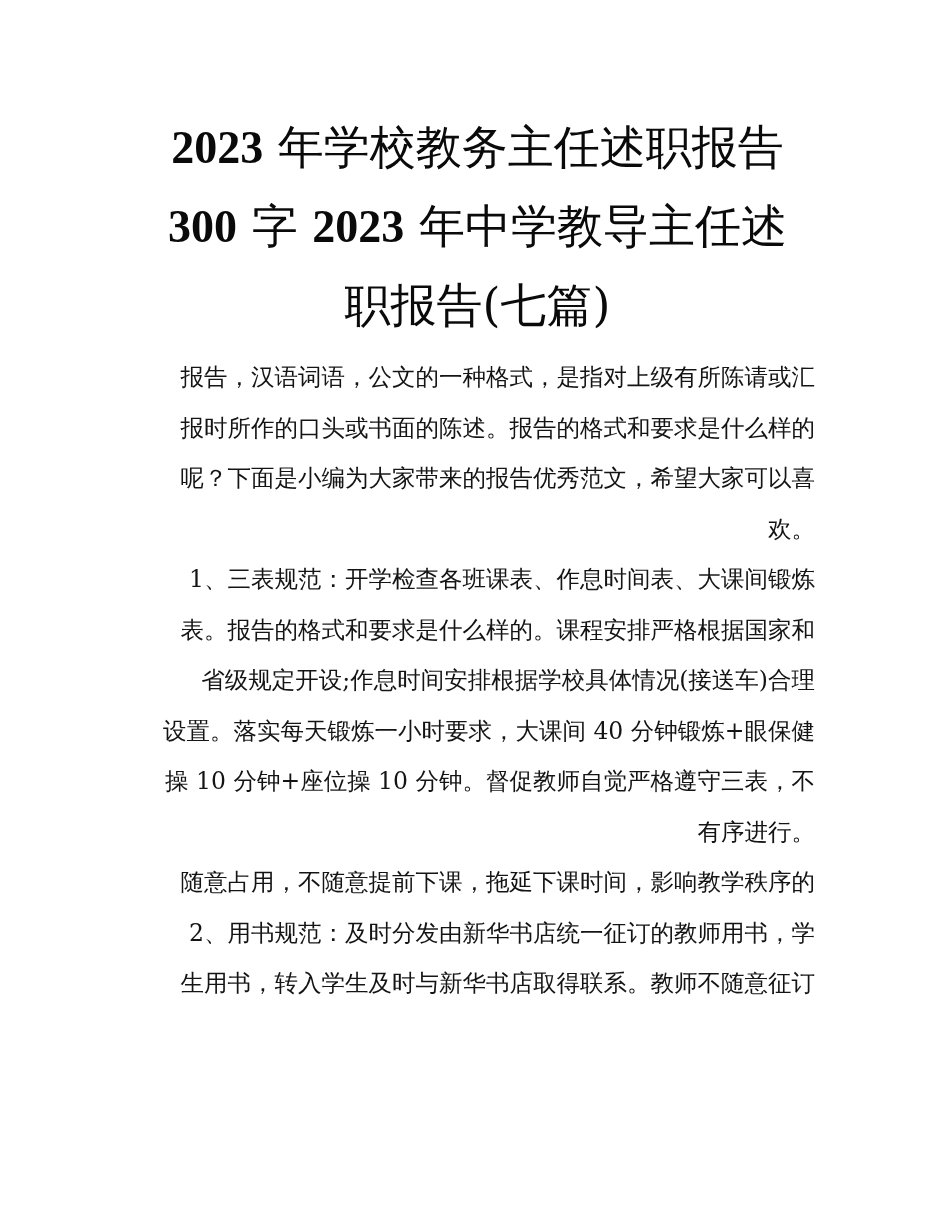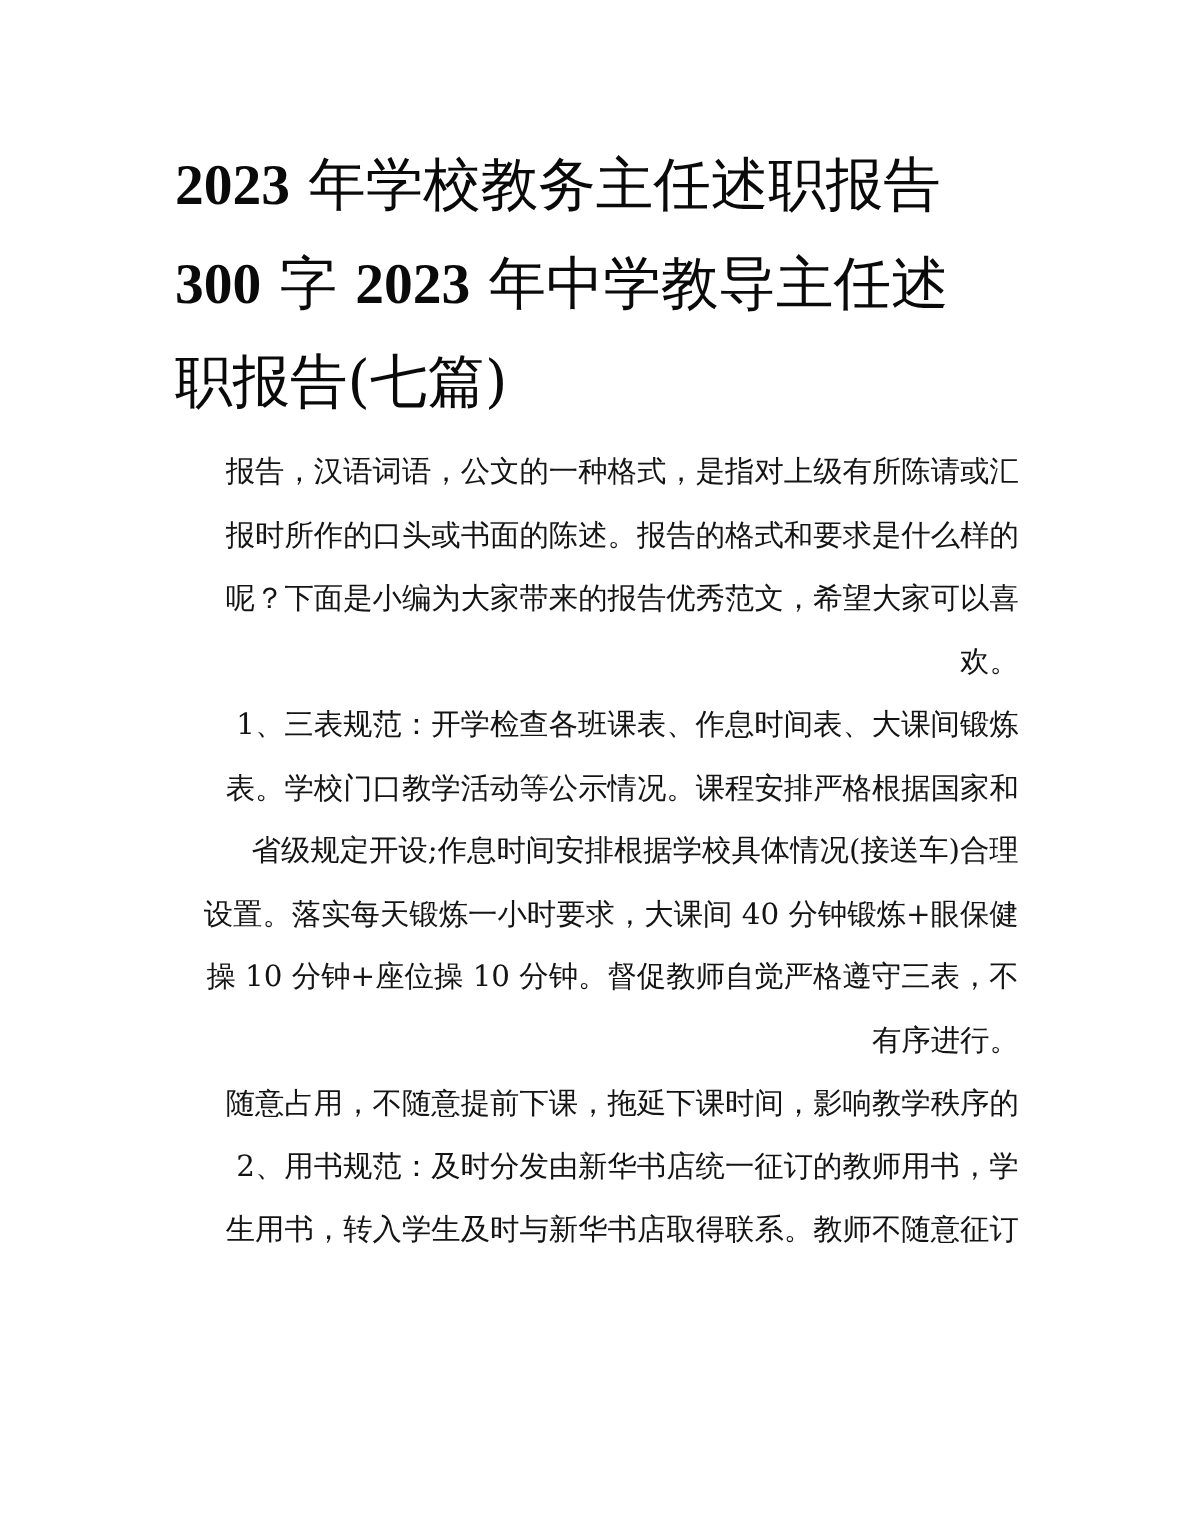--- a/index.html
+++ b/index.html
@@ -29,20 +29,21 @@
       letter-spacing: 0px;
       color: #0a0a0a;
     }
     .title .num {
       font-weight: bold;
       font-family: "Liberation Serif", "DejaVu Serif", serif;
     }
     .title-line {
       display: block;
       white-space: nowrap;
+      text-align: center;
     }
     .body {
       margin-top: 8px;
       text-align: right;
     }
     .line {
       display: block;
       font-size: 23.5px;
       line-height: 50.5px;
       white-space: nowrap;
@@ -61,21 +62,21 @@
 
   <div class="body">
     <div>
       <span class="line">报告，汉语词语，公文的一种格式，是指对上级有所陈请或汇</span>
       <span class="line">报时所作的口头或书面的陈述。报告的格式和要求是什么样的</span>
       <span class="line">呢？下面是小编为大家带来的报告优秀范文，希望大家可以喜</span>
       <span class="line">欢。</span>
     </div>
     <div>
       <span class="line">1、三表规范：开学检查各班课表、作息时间表、大课间锻炼</span>
-      <span class="line">表。学校门口教学活动等公示情况。课程安排严格根据国家和</span>
+      <span class="line">表。报告的格式和要求是什么样的。课程安排严格根据国家和</span>
       <span class="line">省级规定开设;作息时间安排根据学校具体情况(接送车)合理</span>
       <span class="line">设置。落实每天锻炼一小时要求，大课间 40 分钟锻炼+眼保健</span>
       <span class="line">操 10 分钟+座位操 10 分钟。督促教师自觉严格遵守三表，不</span>
       <span class="line">有序进行。</span>
       <span class="line">随意占用，不随意提前下课，拖延下课时间，影响教学秩序的</span>
     </div>
     <div>
       <span class="line">2、用书规范：及时分发由新华书店统一征订的教师用书，学</span>
       <span class="line">生用书，转入学生及时与新华书店取得联系。教师不随意征订</span>
     </div>

